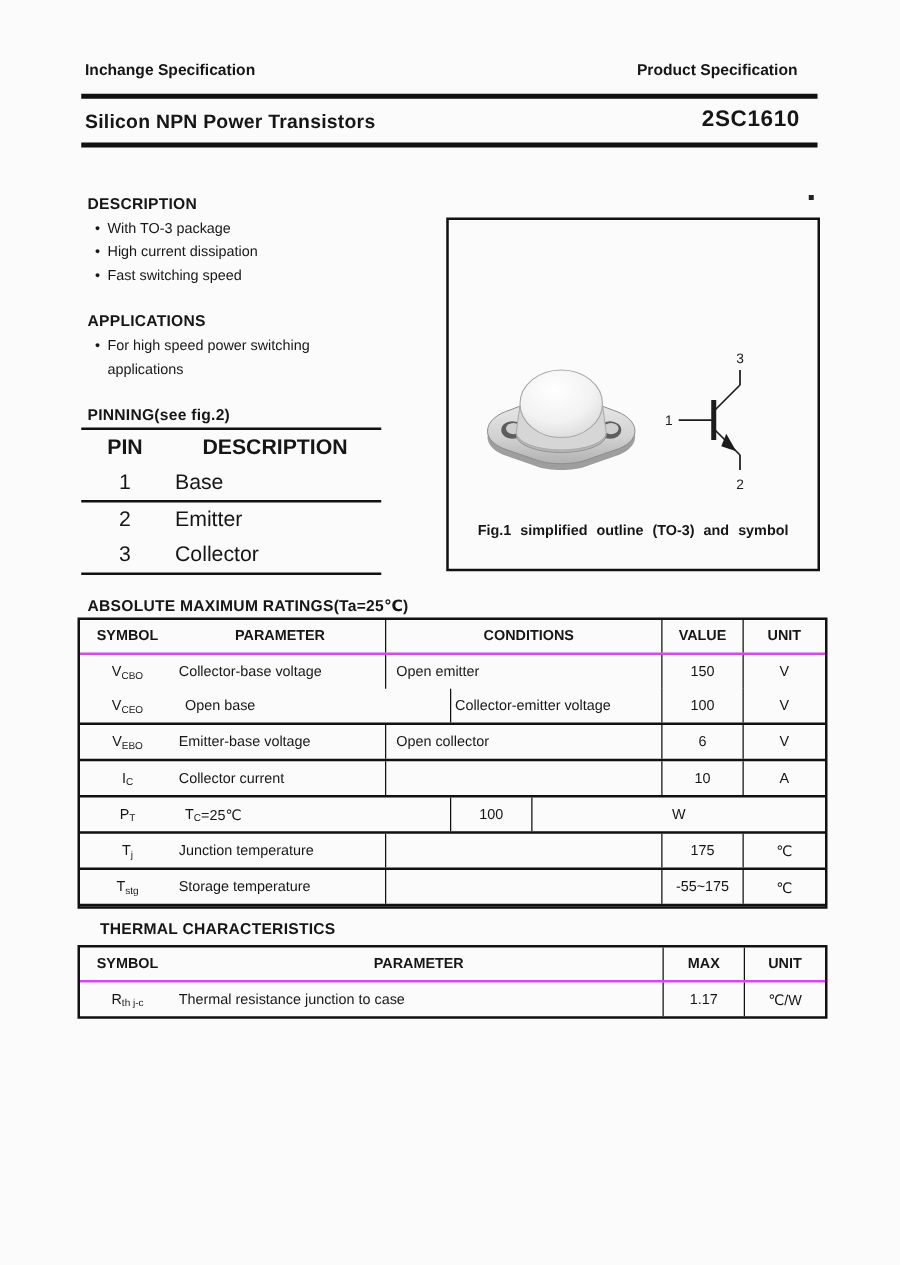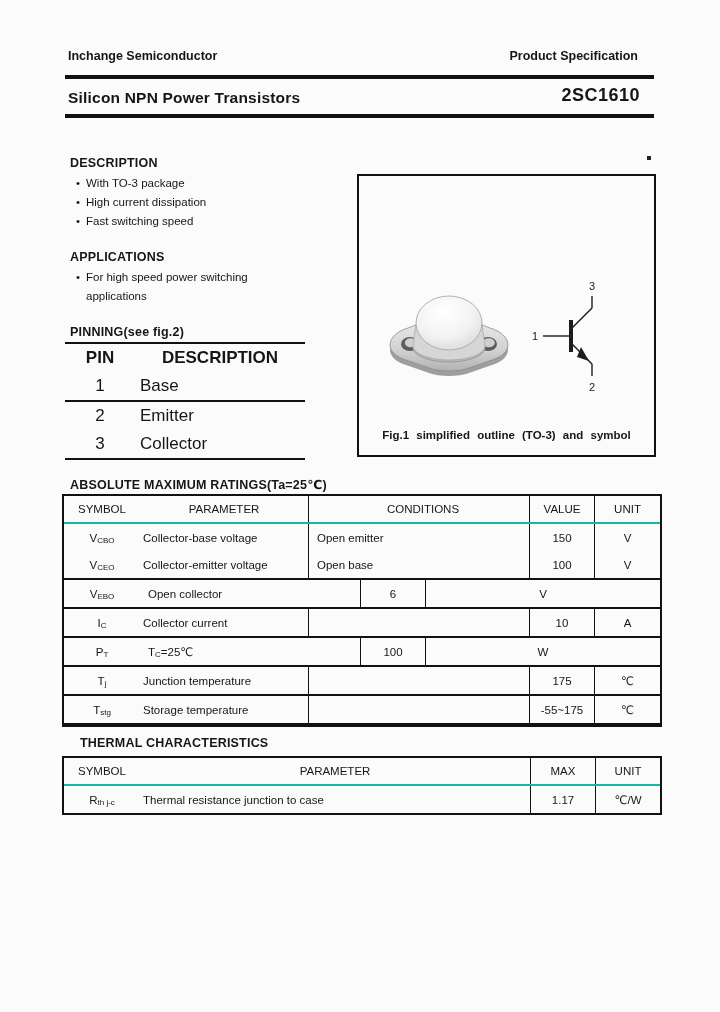--- a/index.html
+++ b/index.html
@@ -32,51 +32,51 @@
   .pin-h{left:70px;top:325px;}
   .pin-table{left:65px;top:342px;width:240px;border-top:2px solid #111;border-bottom:2px solid #111;font-size:17px;}
   .pin-row{display:flex;height:28px;align-items:center;}
   .pin-row.sep{border-bottom:2px solid #111;}
   .pin-c1{width:70px;text-align:center;}
   .pin-c2{flex:1;padding-left:5px;}
   .pin-head .pin-c2{text-align:center;padding-left:0;font-weight:bold;}
   .pin-head .pin-c1{font-weight:bold;}
   
   .figbox{left:357px;top:174px;width:295px;height:279px;border:2px solid #111;}
-  .fig-caption{position:absolute;left:0;right:0;bottom:14px;text-align:center;
+  .fig-caption{position:absolute;left:0;right:0;bottom:24px;text-align:center;
     font-size:11.5px;font-weight:bold;word-spacing:4px;}
   .to3{position:absolute;left:24px;top:110px;}
   .sym{position:absolute;left:170px;top:98px;}
   .stray{left:647px;top:156px;width:4px;height:4px;background:#222;}
   
   .amr-h{left:70px;top:477px;}
   .dtable{left:62px;width:596px;border:2px solid #111;font-size:11.5px;background:transparent;}
   .amr{top:494px;}
   .thr{top:756px;}
   .trow{display:flex;align-items:center;height:27px;}
-  .trow.head{font-weight:normal;border-bottom:2px solid #14b8a6;height:26px;}
+  .trow.head{font-weight:bold;border-bottom:2px solid #d946ef;height:26px;}
   .trow.sep{border-bottom:2px solid #111;}
   .cell{height:100%;display:flex;align-items:center;box-sizing:border-box;}
   .vline{border-right:1.5px solid #111;}
   .ctr{justify-content:center;text-align:center;}
   .c-sym{width:76px;}
   .c-par{width:169px;padding-left:3px;}
   .c-cond{width:221px;padding-left:8px;}
   .c-val{width:65px;}
   .c-unit{flex:1;}
   .t-par{width:391px;padding-left:3px;}
   .head .c-par,.head .t-par{padding-left:0;}
   sub,.sb{font-size:8px;line-height:1;text-align:center;}
   .sb{position:relative;top:3.5px;letter-spacing:0;}
   .thr-h{left:80px;top:736px;}
 </style>
 </head>
 <body>
 
-<div class="abs company b">Inchange Semiconductor</div>
+<div class="abs company b">Inchange Specification</div>
 <div class="abs doctype b">Product Specification</div>
 <div class="abs rule rule1"></div>
 <div class="abs prod-title b">Silicon NPN Power Transistors</div>
 <div class="abs part-no b">2SC1610</div>
 <div class="abs rule rule2"></div>
 
 <div class="abs sec-h desc-h">DESCRIPTION</div>
 <div class="abs bullets">
   <div class="row"><span class="blt">•</span><span>With TO-3 package</span></div>
   <div class="row"><span class="blt">•</span><span>High current dissipation</span></div>
@@ -169,31 +169,32 @@
     <div class="cell c-cond vline">Open emitter</div>
     <div class="cell c-val ctr vline">150</div>
     <div class="cell c-unit ctr">V</div>
   </div>
 
   <div class="trow sep">
     <div class="cell c-sym ctr">
         <span>V</span>
         <span class="sb">CEO</span>
       </div>
+    <div class="cell c-cond vline">Open base</div>
     <div class="cell c-par vline">Collector-emitter voltage</div>
-    <div class="cell c-cond vline">Open base</div>
     <div class="cell c-val ctr vline">100</div>
     <div class="cell c-unit ctr">V</div>
   </div>
 
   <div class="trow sep">
     <div class="cell c-sym ctr">
         <span>V</span>
         <span class="sb">EBO</span>
       </div>
+    <div class="cell c-par vline">Emitter-base voltage</div>
     <div class="cell c-cond vline">Open collector</div>
     <div class="cell c-val ctr vline">6</div>
     <div class="cell c-unit ctr">V</div>
   </div>
 
   <div class="trow sep">
     <div class="cell c-sym ctr">
         <span>I</span>
         <span class="sb">C</span>
       </div>

